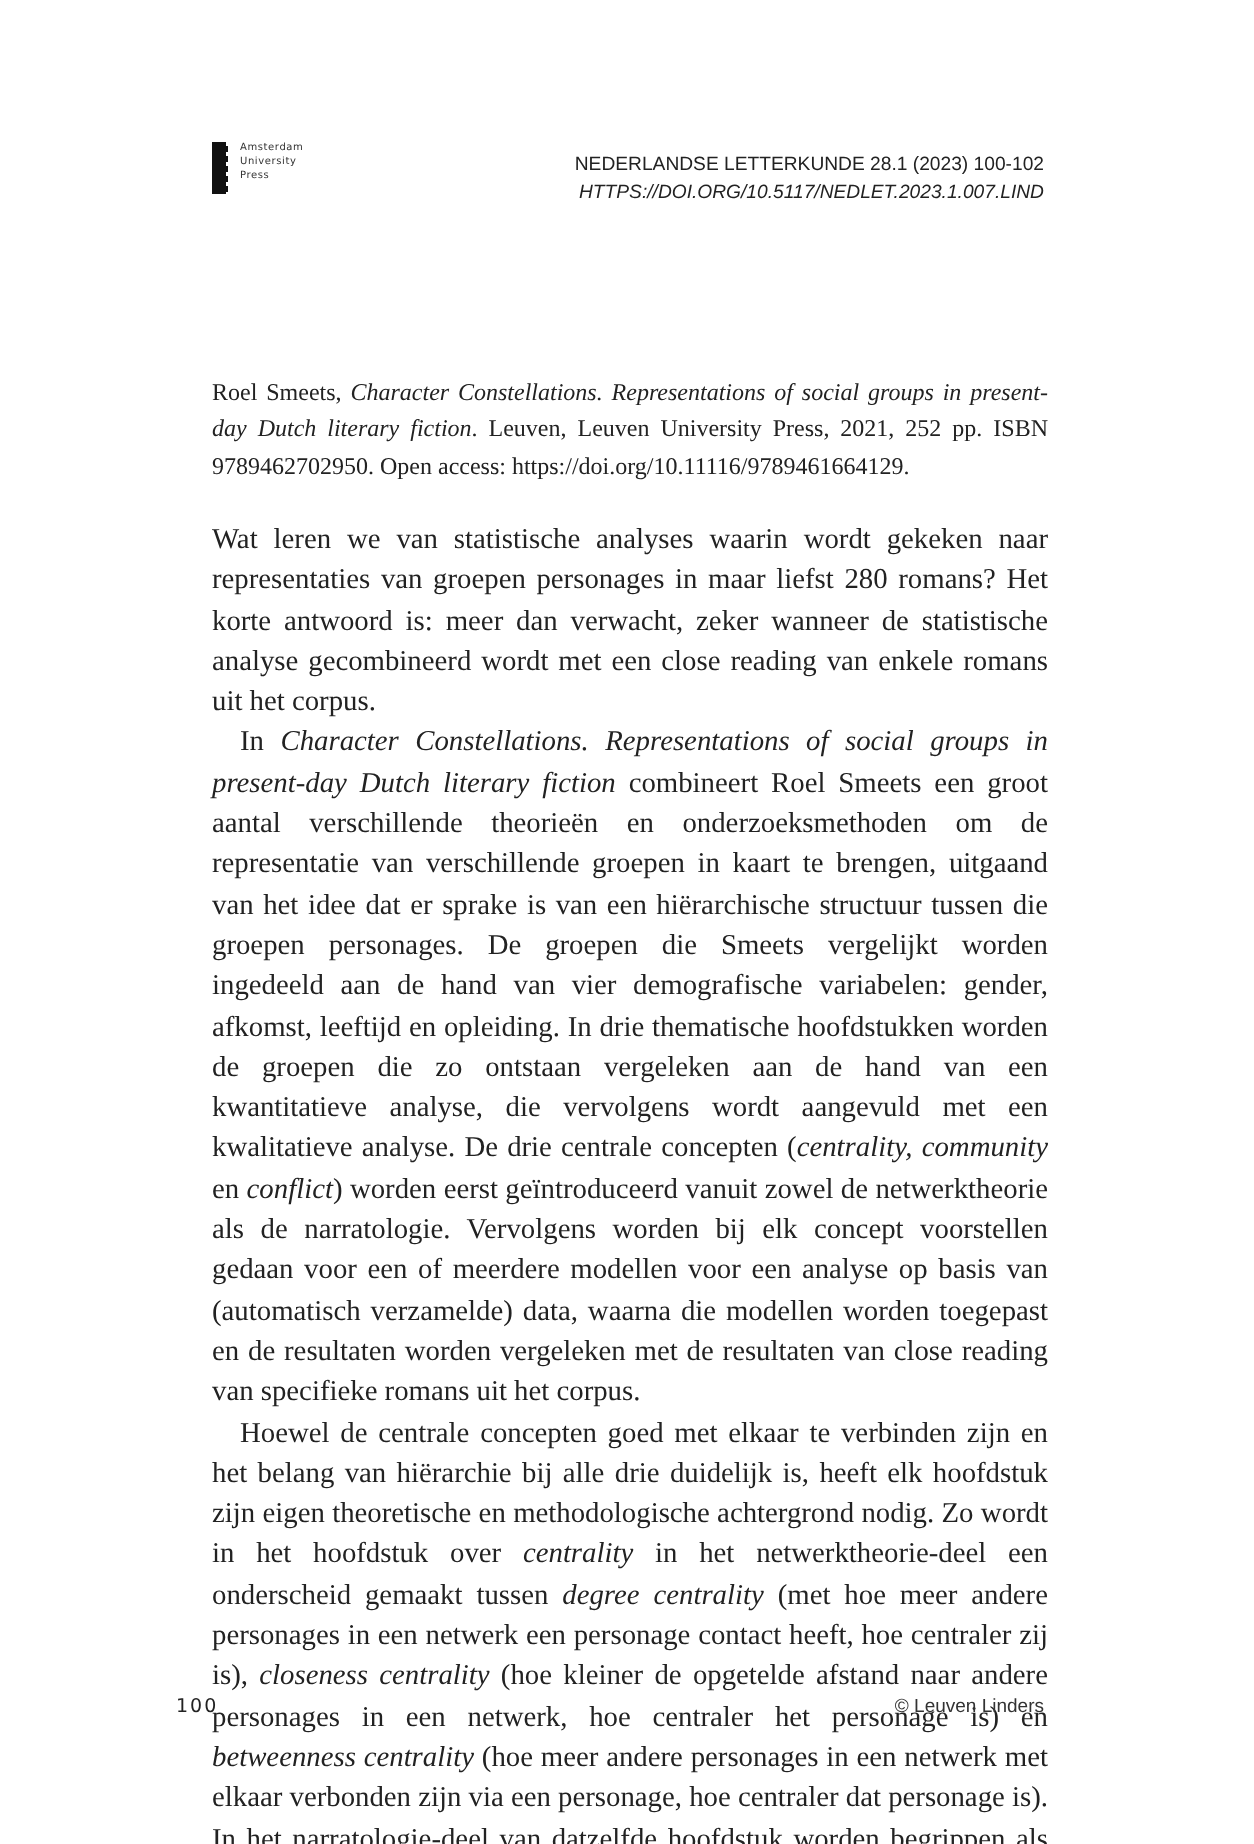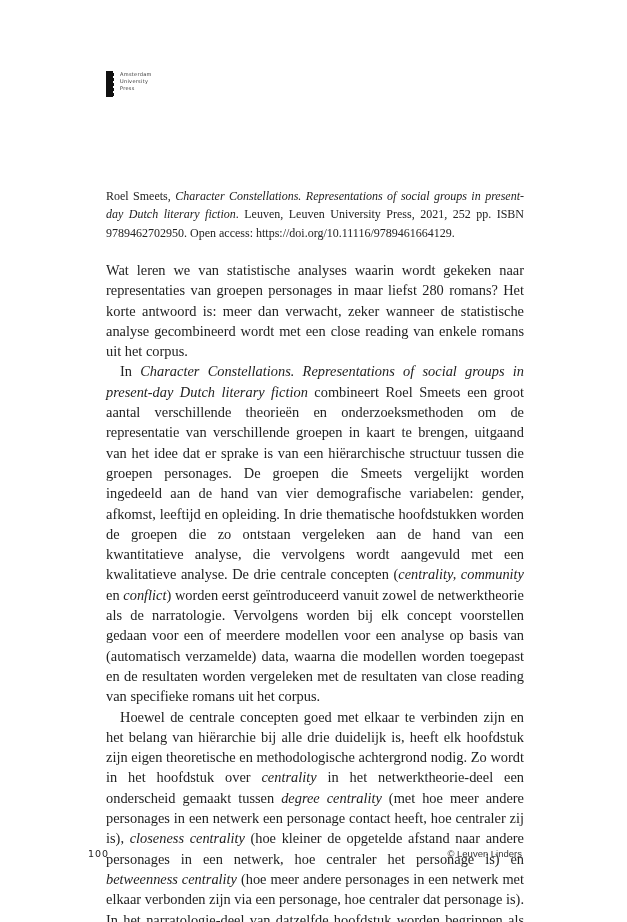--- a/index.html
+++ b/index.html
@@ -25,20 +25,22 @@
 <div class="logo">
   <div class="logo-bar"></div>
   <div class="logo-text">
     <div>Amsterdam</div>
     <div>University</div>
     <div>Press</div>
   </div>
 </div>
 
 <div class="header-right">
+  <div>NEDERLANDSE LETTERKUNDE 28.1 (2023) 100-102</div>
+  <div class="doi">HTTPS://DOI.ORG/10.5117/NEDLET.2023.1.007.LIND</div>
 </div>
 
 <div class="reference"><span>Roel Smeets, </span><i>Character Constellations. Representations of social groups in present-day Dutch literary fiction</i><span>. Leuven, Leuven University Press, 2021, 252 pp. ISBN 9789462702950. Open access: https://doi.org/10.11116/9789461664129.</span></div>
 
 <div class="body-text">
   <p>Wat leren we van statistische analyses waarin wordt gekeken naar represen­taties van groepen personages in maar liefst 280 romans? Het korte antwoord is: meer dan verwacht, zeker wanneer de statistische analyse gecombineerd wordt met een close reading van enkele romans uit het corpus.</p>
   <p class="indent"><span>In </span><i>Character Constellations. Representations of social groups in present-day Dutch literary fiction</i><span> combineert Roel Smeets een groot aantal verschillende theorieën en onderzoeksmethoden om de representatie van verschillende groepen in kaart te brengen, uitgaand van het idee dat er sprake is van een hiërarchische structuur tussen die groepen personages. De groepen die Smeets vergelijkt worden ingedeeld aan de hand van vier demografische variabelen: gender, afkomst, leeftijd en opleiding. In drie thematische hoofdstukken worden de groepen die zo ontstaan vergeleken aan de hand van een kwantitatieve analyse, die vervolgens wordt aangevuld met een kwalitatieve analyse. De drie centrale concepten (</span><i>centrality, community</i><span> en </span><i>conflict</i><span>) worden eerst geïntroduceerd vanuit zowel de netwerktheorie als de narratologie. Vervolgens worden bij elk concept voorstellen gedaan voor een of meerdere modellen voor een analyse op basis van (automatisch verzamelde) data, waarna die modellen worden toegepast en de resultaten worden vergeleken met de resultaten van close reading van specifieke romans uit het corpus.</span></p>
   <p class="indent"><span>Hoewel de centrale concepten goed met elkaar te verbinden zijn en het belang van hiërarchie bij alle drie duidelijk is, heeft elk hoofdstuk zijn eigen theoretische en methodologische achtergrond nodig. Zo wordt in het hoofdstuk over </span><i>centrality</i><span> in het netwerktheorie-deel een onderscheid gemaakt tussen </span><i>degree centrality</i><span> (met hoe meer andere personages in een netwerk een personage contact heeft, hoe centraler zij is), </span><i>closeness centrality</i><span> (hoe kleiner de opgetelde afstand naar andere personages in een netwerk, hoe centraler het personage is) en </span><i>betweenness centrality</i><span> (hoe meer andere personages in een netwerk met elkaar verbonden zijn via een personage, hoe centraler dat personage is). In het narratologie-deel van datzelfde hoofdstuk worden begrippen als vertelinstantie en focalisator gebruikt om het concept</span></p>
 </div>
 

